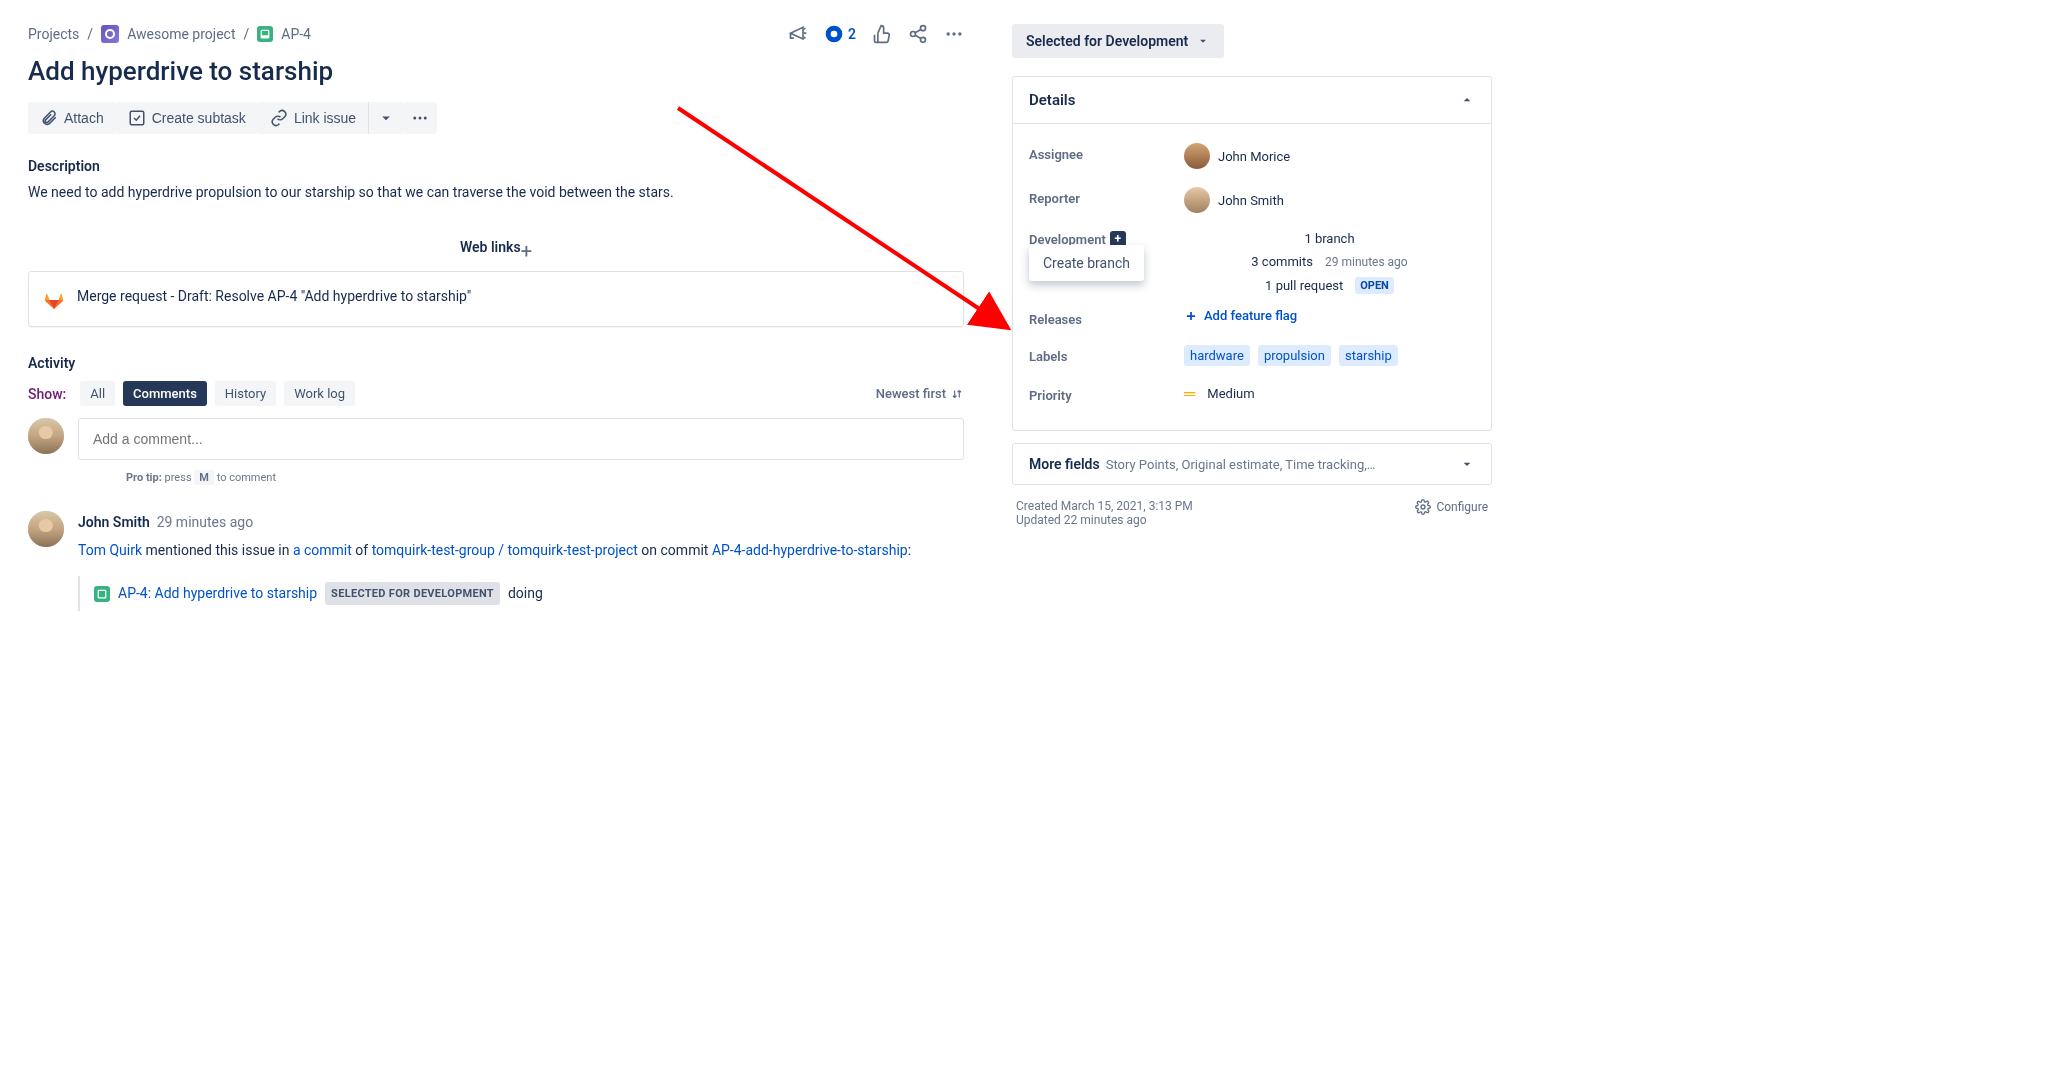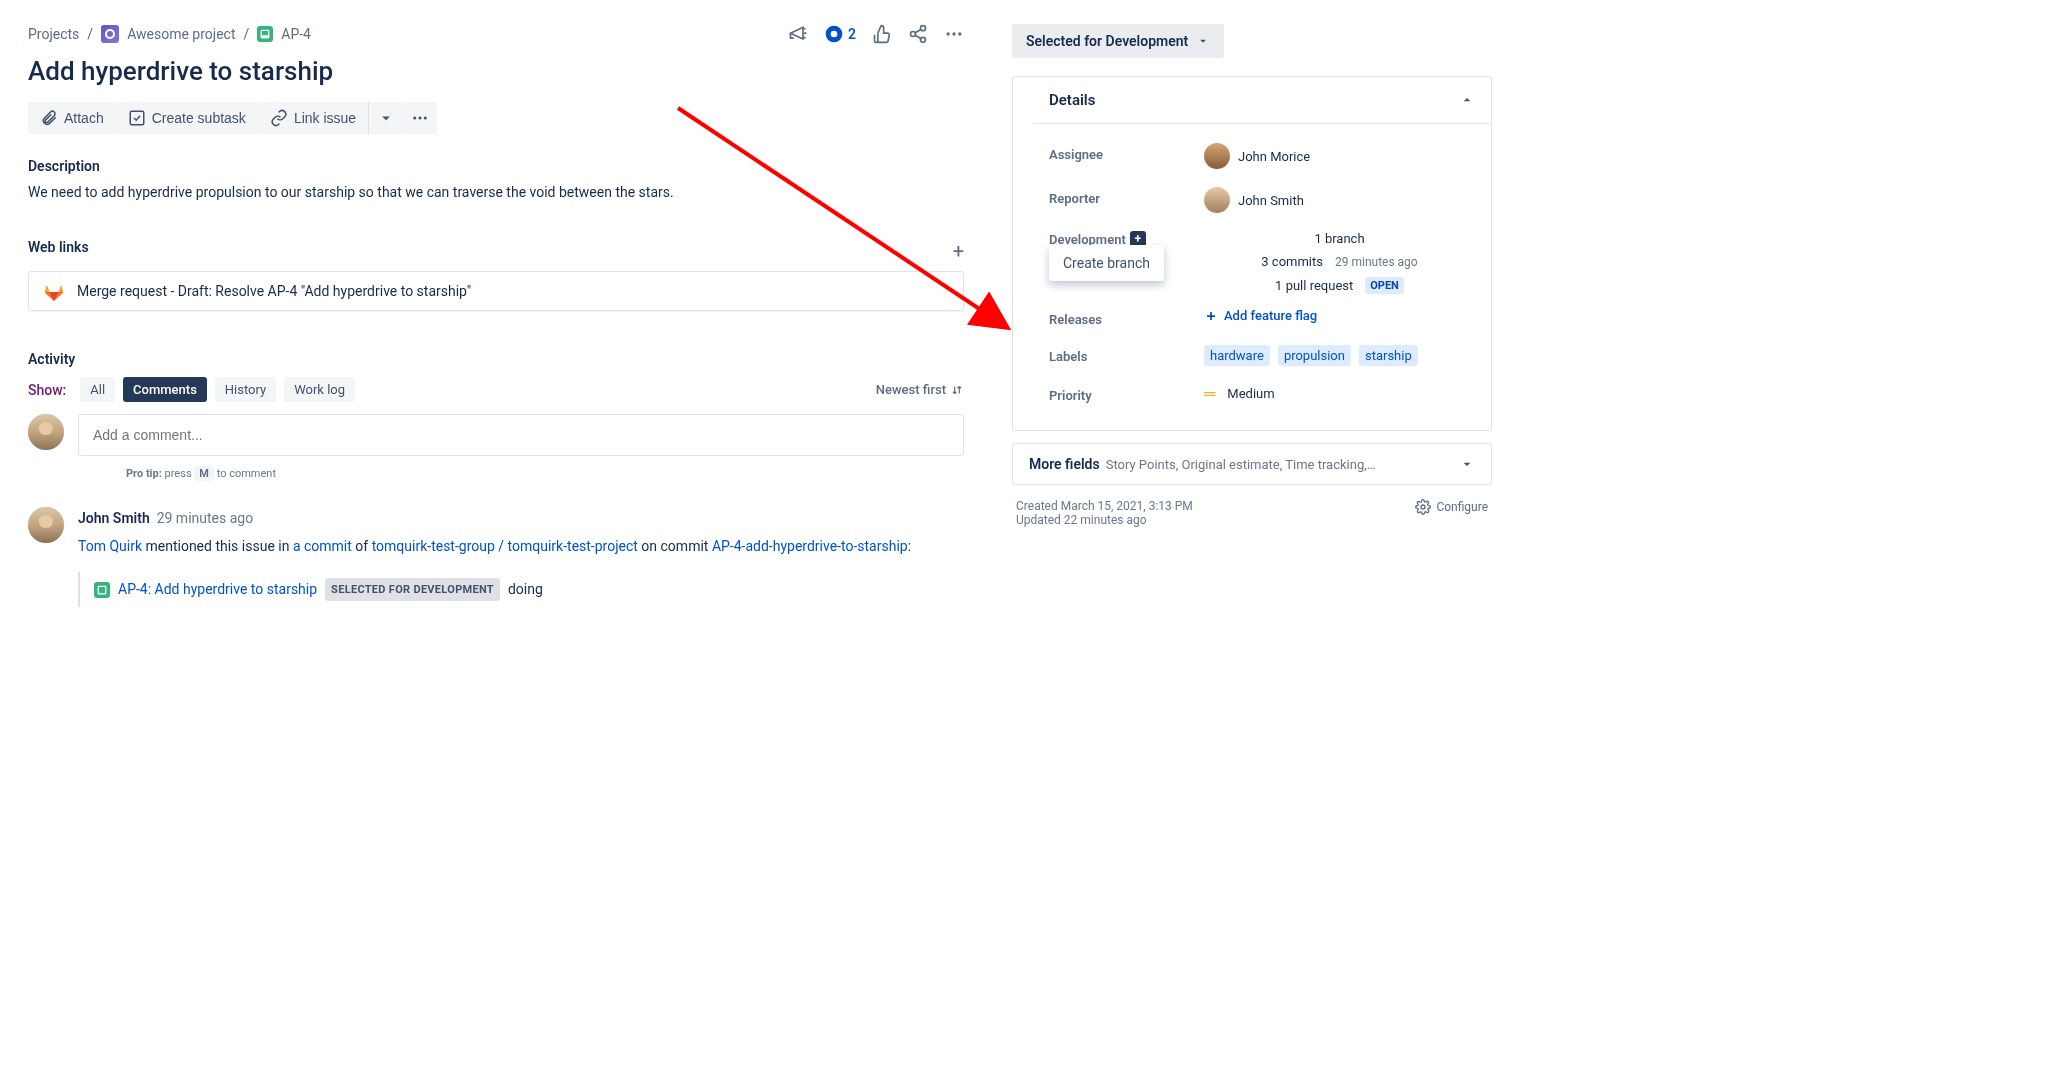--- a/index.html
+++ b/index.html
@@ -42,24 +42,24 @@
 .btn svg { width:18px; height:18px; }
 .btn-group { display:flex; }
 .btn-group .btn { border-radius:3px 0 0 3px; }
 .btn-group .btn-caret { border-radius:0 3px 3px 0; padding:7px 8px; border-left:1px solid #dfe1e6; }
 .btn-icon-only { padding:7px 8px; }
 
 
 .section-label { font-weight:600; color:#172B4D; font-size:14px; margin-bottom:8px; }
 .description { color:#172B4D; font-size:14px; line-height:1.5; margin-bottom:36px; }
 
-.weblinks-header { display:flex; justify-content:space-between; align-items:center; margin-bottom:8px; }
+.weblinks-header { display:flex; justify-content:center; align-items:center; margin-bottom:8px; }
 .plus-btn { cursor:pointer; color:#5E6C84; font-size:20px; user-select:none; }
 
-.weblink-item { border:1px solid #DFE1E6; border-radius:3px; padding:8px 14px; display:flex; align-items:center; gap:12px; box-shadow:0 1px 1px rgba(9,30,66,0.05); margin-bottom:40px; }
+.weblink-item { border:1px solid #DFE1E6; border-radius:3px; padding:16px 14px; display:flex; gap:12px; box-shadow:0 1px 1px rgba(9,30,66,0.05); margin-bottom:28px; }
 .gitlab-icon { width:22px; height:22px; }
 
 
 .activity-header { font-weight:600; font-size:14px; margin-bottom:10px; }
 .activity-controls { display:flex; align-items:center; justify-content:space-between; margin-bottom:12px; }
 .tabs { display:flex; align-items:center; gap:8px; }
 .show-label { color:#701a75; margin-right:6px; font-weight:500; }
 .tab { background:#F4F5F7; border-radius:3px; padding:5px 10px; font-size:13px; color:#42526E; cursor:pointer; }
 .tab.active { background:#253858; color:#fff; font-weight:500; }
 .sort-btn { display:inline-flex; align-items:center; gap:4px; color:#5E6C84; font-size:13px; cursor:pointer; font-weight:500; }
@@ -78,21 +78,21 @@
 .comment-body a { color:#0052CC; text-decoration:none; }
 
 .quote-block { border-left:2px solid #DFE1E6; padding:6px 0 6px 14px; margin-top:14px; display:flex; align-items:center; gap:8px; flex-wrap:wrap; }
 .quote-link { color:#0052CC; display:inline-flex; align-items:center; gap:4px; }
 .status-lozenge { background:#DFE1E6; color:#42526E; font-size:11px; font-weight:700; padding:3px 6px; border-radius:3px; letter-spacing:0.3px; }
 
 
 .status-btn { background:#EBECF0; border-radius:3px; padding:9px 14px; display:inline-flex; align-items:center; gap:8px; font-weight:600; color:#172B4D; cursor:pointer; margin-bottom:18px; }
 .status-btn svg { width:14px; height:14px; }
 
-.details-panel { border:1px solid #DFE1E6; border-radius:3px;padding-left:20px; }
+.details-panel { border:1px solid #DFE1E6; border-radius:3px; }
 .details-header { display:flex; justify-content:space-between; align-items:center; padding:14px 16px; border-bottom:1px solid #DFE1E6; cursor:pointer; }
 .details-header h3 { font-size:15px; font-weight:600; }
 .details-body { padding:10px 16px 18px; }
 .field-row { display:flex; align-items:flex-start; padding:9px 0; font-size:13px; }
 .field-label { width:155px; color:#5E6C84; font-weight:600; flex-shrink:0; padding-top:4px; }
 .field-value { flex:1; color:#172B4D; display:flex; align-items:center; gap:8px; flex-wrap:wrap; }
 .field-value .sub { color:#6B778C; font-size:12px; margin-left:auto; }
 .avatar-sm { width:26px; height:26px; border-radius:50%; background:#ccc; display:inline-block; }
 .dev-plus { width:16px; height:16px; background:#253858; color:#fff; border-radius:3px; display:inline-flex; align-items:center; justify-content:center; font-size:12px; font-weight:700; margin-left:2px; cursor:pointer; }
 .dev-popover { background:#fff; border-radius:3px; box-shadow:0 4px 8px rgba(9,30,66,0.25); padding:10px 14px; display:inline-block; color:#42526E; cursor:pointer; margin-top:6px; }

